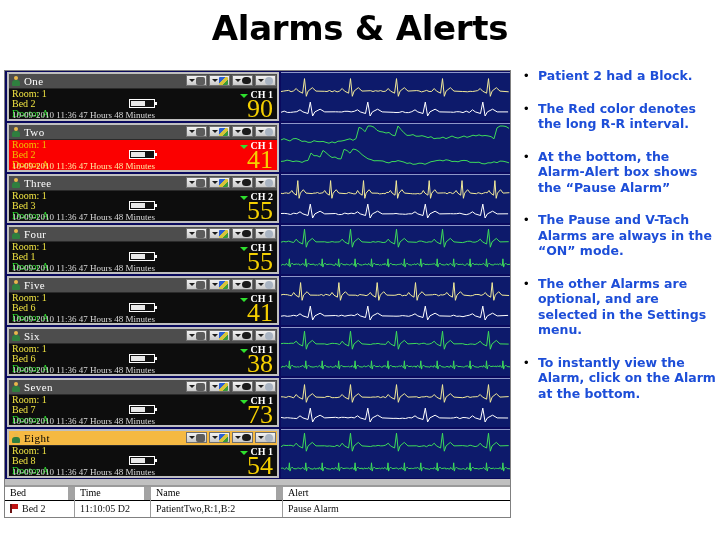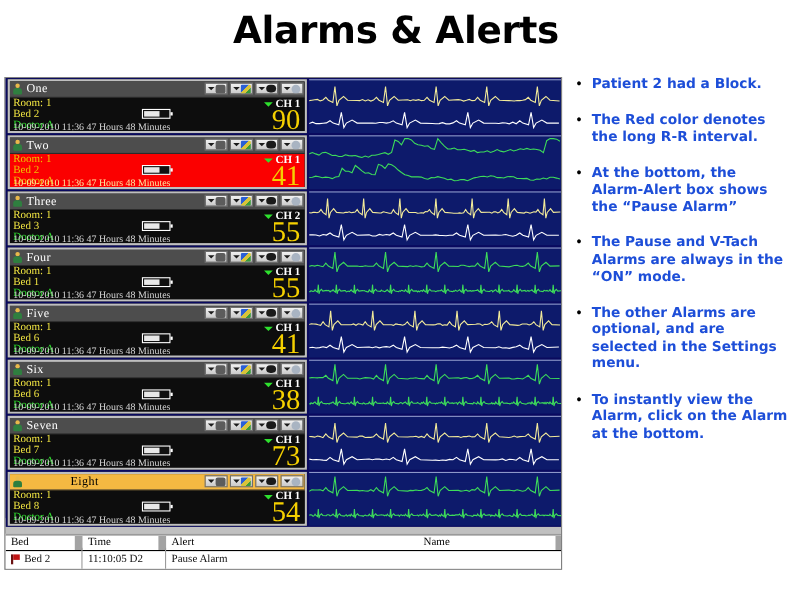--- a/index.html
+++ b/index.html
@@ -73,21 +73,21 @@
 
   .card-titlebar {
     position: relative;
     height: 14px;
     background: #4d4d4d;
     border-bottom: 1px solid #2a2a2a;
     display: flex;
     align-items: center;
     overflow: hidden;
   }
-  .card-titlebar.highlight { background: #f5b942; gap: 40px; }
+  .card-titlebar.highlight { background: #f5b942; }
 
   .person-icon {
     width: 12px;
     height: 12px;
     margin-left: 1px;
     margin-right: 2px;
     position: relative;
     flex: 0 0 auto;
   }
   .person-icon .head {
@@ -785,33 +785,34 @@
             <polyline points="0.0,13.4 0.9,13.1 1.8,13.1 2.7,13.4 3.6,14.4 4.5,13.8 5.4,12.4 6.2,13.6 7.7,14.6 8.4,7.8 9.0,16.1 9.7,13.6 11.2,12.1 12.5,13.6 15.6,13.9 16.4,13.0 17.3,13.0 18.2,13.2 19.1,13.9 20.0,13.6 20.9,13.2 21.8,12.4 22.7,13.6 24.1,14.6 24.8,7.8 25.5,16.1 26.1,13.6 27.6,12.1 28.9,13.6 32.0,14.2 32.9,13.5 33.8,12.9 34.7,14.3 35.6,13.6 36.5,13.2 37.4,14.2 38.3,12.4 39.1,13.6 40.6,14.6 41.2,7.8 41.9,16.1 42.5,13.6 44.0,12.1 45.3,13.6 48.5,14.0 49.3,14.4 50.2,13.6 51.1,13.2 52.0,13.8 52.9,13.9 53.8,13.8 54.7,12.4 55.5,13.6 57.0,14.6 57.7,7.8 58.3,16.1 59.0,13.6 60.5,12.1 61.8,13.6 64.9,13.2 65.7,13.1 66.6,13.2 67.5,13.3 68.4,13.9 69.3,13.3 70.2,13.8 71.1,12.4 72.0,13.6 73.4,14.6 74.1,7.8 74.8,16.1 75.4,13.6 76.9,12.1 78.2,13.6 81.3,13.2 82.1,14.3 83.0,13.2 83.9,13.0 84.9,13.8 85.8,13.3 86.7,13.8 87.6,12.4 88.4,13.6 89.9,14.6 90.5,7.8 91.2,16.1 91.8,13.6 93.3,12.1 94.6,13.6 97.8,13.4 98.6,13.2 99.5,14.0 100.4,13.1 101.3,13.0 102.2,13.7 103.1,13.2 104.0,12.4 104.8,13.6 106.3,14.6 107.0,7.8 107.6,16.1 108.3,13.6 109.7,12.1 111.1,13.6 114.2,13.3 115.0,12.9 115.9,13.1 116.8,13.6 117.7,14.3 118.6,13.2 119.5,14.1 120.4,12.4 121.2,13.6 122.7,14.6 123.4,7.8 124.0,16.1 124.7,13.6 126.2,12.1 127.5,13.6 130.6,13.3 131.4,13.5 132.3,13.5 133.2,13.1 134.1,13.1 135.0,12.9 135.9,13.1 136.8,12.4 137.7,13.6 139.1,14.6 139.8,7.8 140.5,16.1 141.1,13.6 142.6,12.1 143.9,13.6 147.0,13.9 147.9,14.2 148.8,14.4 149.7,13.3 150.6,13.5 151.5,13.5 152.4,13.9 153.3,12.4 154.1,13.6 155.6,14.6 156.2,7.8 156.9,16.1 157.5,13.6 159.0,12.1 160.3,13.6 163.5,13.1 164.3,12.9 165.2,14.3 166.1,13.2 167.0,13.9 167.9,13.8 168.8,14.1 169.7,12.4 170.5,13.6 172.0,14.6 172.7,7.8 173.3,16.1 174.0,13.6 175.5,12.1 176.8,13.6 179.9,14.1 180.7,14.0 181.6,13.7 182.5,13.5 183.4,14.1 184.3,14.4 185.2,14.4 186.1,12.4 187.0,13.6 188.4,14.6 189.1,7.8 189.7,16.1 190.4,13.6 191.9,12.1 193.2,13.6 196.3,13.5 197.1,14.1 198.0,13.9 198.9,13.7 199.9,13.3 200.8,13.6 201.7,13.3 202.6,12.4 203.4,13.6 204.9,14.6 205.5,7.8 206.2,16.1 206.8,13.6 208.3,12.1 209.6,13.6 212.7,13.2 213.6,13.9 214.5,13.3 215.4,13.4 216.3,13.5 217.2,13.5 218.1,13.8 219.0,12.4 219.8,13.6 221.3,14.6 221.9,7.8 222.6,16.1 223.3,13.6 224.7,12.1 226.1,13.6 229.2,13.8 230.0,13.2 230.9,13.9 231.8,13.9 232.7,13.7 233.6,13.6 234.5,13.3 235.4,12.4 236.2,13.6 237.7,14.6 238.4,7.8 239.0,16.1 239.7,13.6 241.2,12.1 242.5,13.6 245.6,13.6" fill="none" stroke="#3ddc5a" stroke-width="1" transform="translate(0,25)"></polyline>
           </svg>
         </div>
       </div>
     </div>
 
   <div id="alert-table">
     <div class="alert-header">
         <div class="th col-bed">Bed</div>
         <div class="th col-time">Time</div>
+        <div class="th col-name">Name</div>
         <div class="th col-alert">Alert</div>
-        <div class="th col-name">Name</div>
       </div>
     <div class="alert-body">
         <div class="alert-row">
           <div class="td col-bed">
             <span class="flag-icon">
               <span class="pole"></span>
               <span class="cloth"></span>
             </span>
             <span>Bed 2</span>
           </div>
           <div class="td col-time">11:10:05 D2</div>
+          <div class="td col-name">PatientTwo,R:1,B:2</div>
           <div class="td col-alert">Pause Alarm</div>
         </div>
       </div>
   </div>
 
 </div>
 
 <div id="bullet-list">
     <div class="bullet-item">
       <div class="bullet-dot">•</div>

